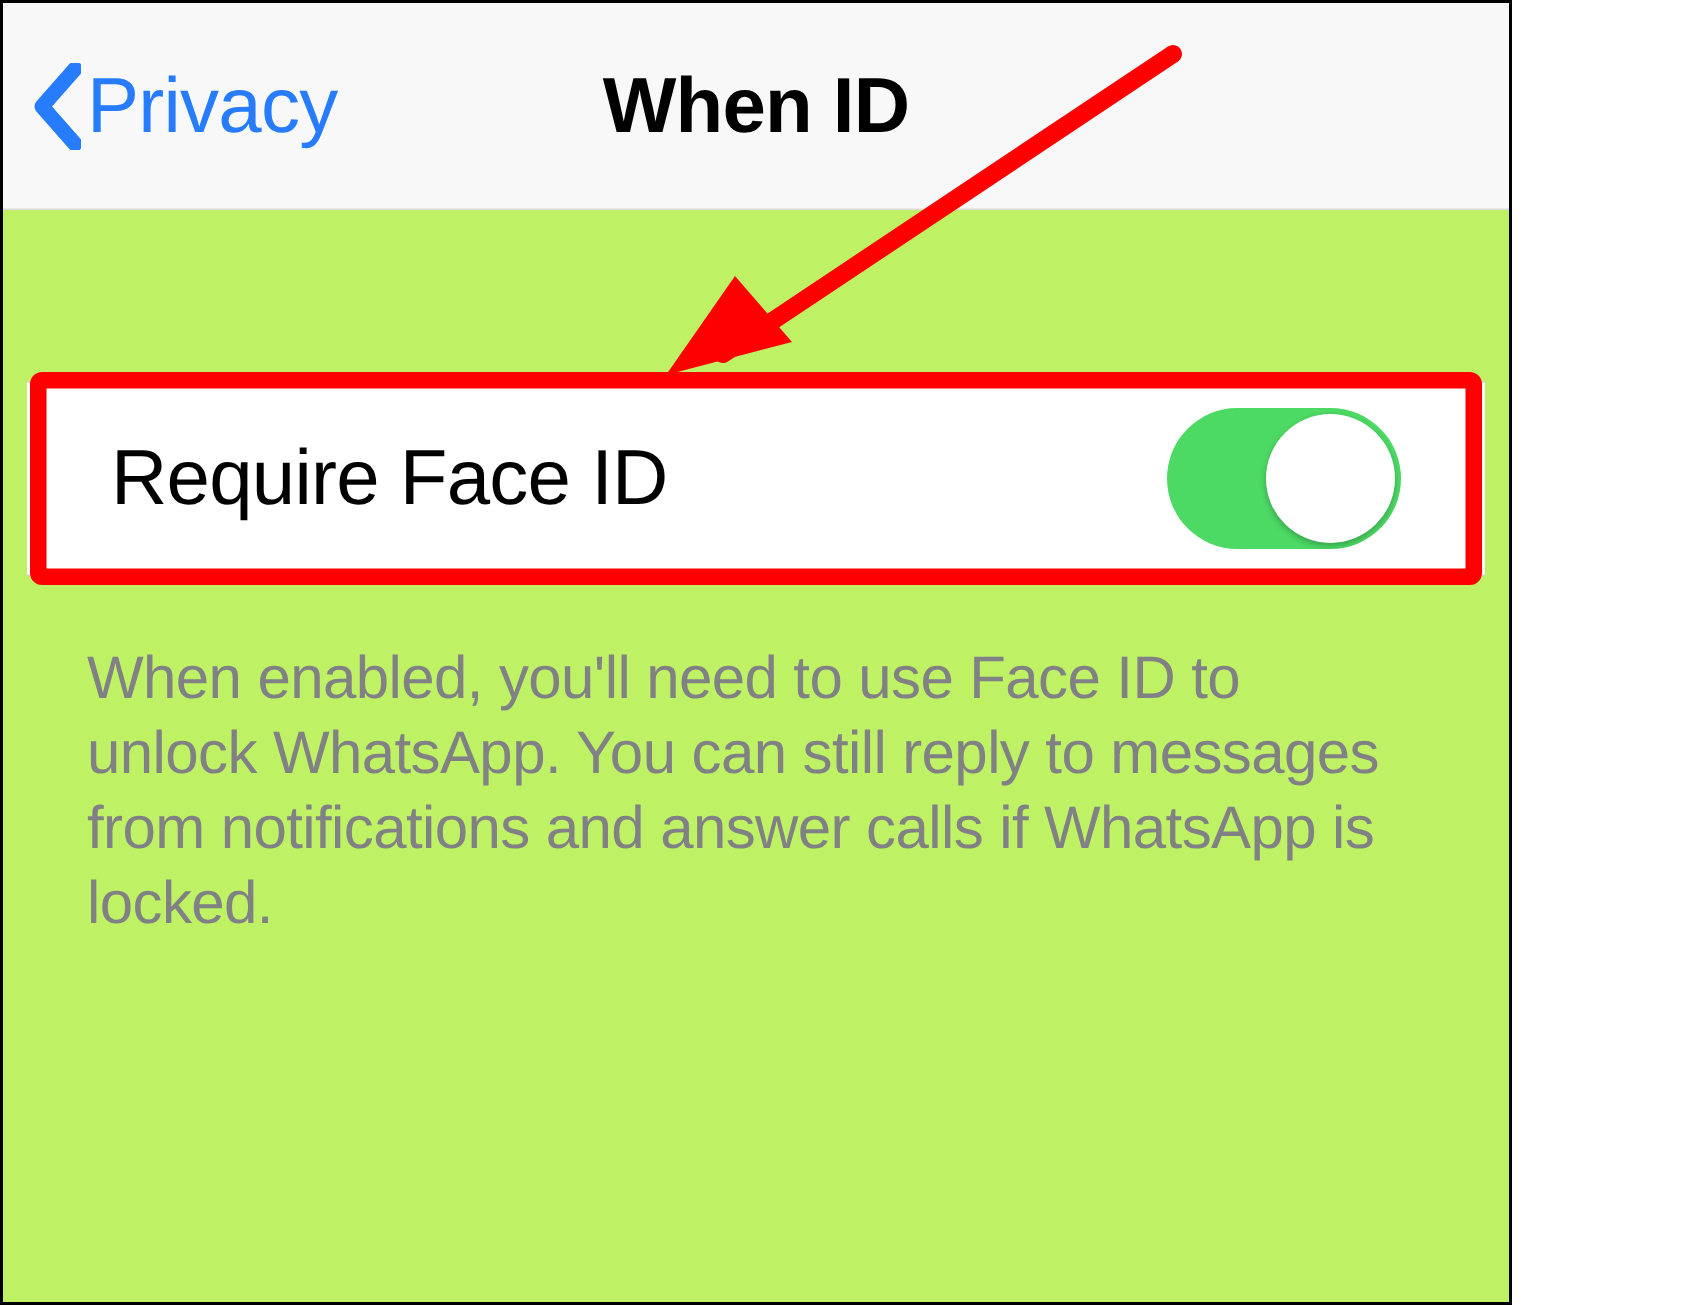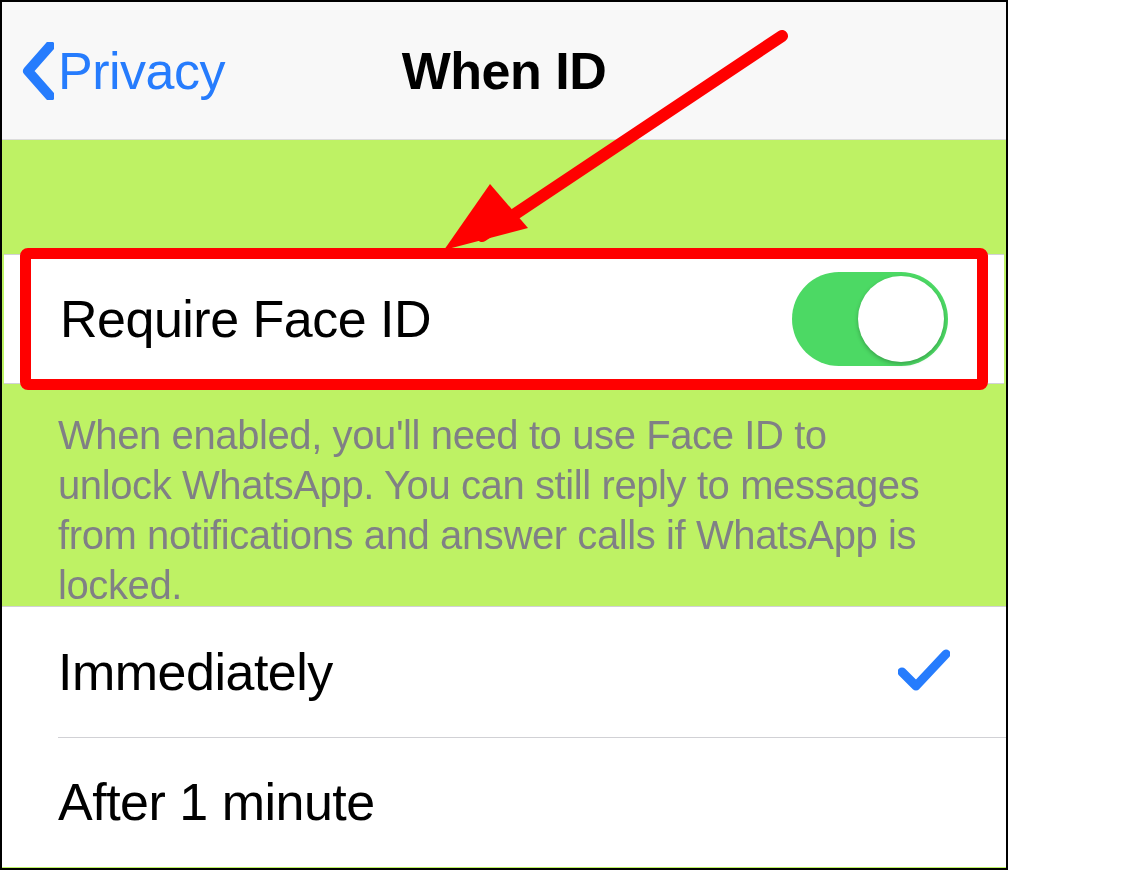--- a/index.html
+++ b/index.html
@@ -61,33 +61,33 @@
       color: #000;
       letter-spacing: -0.5px;
     }
 
     
     .spacer-1 {
       height: 108px;
     }
     .spacer-2 {
       height: 216px;
-      padding: 20px 56px 24px 56px;
+      padding: 37px 56px 24px 56px;
     }
     .footer-text {
       font-size: 40px;
       line-height: 50px;
       color: #808085;
       letter-spacing: -0.4px;
     }
 
     
     .toggle-row-wrap {
       position: relative;
-      padding: 6px 2px; 
+      padding: 6px 16px; 
     }
     .toggle-row-wrap::before {
       content: "";
       position: absolute;
       left: 18px;
       right: 18px;
       top: 0;
       bottom: 0;
       border: 11px solid #ff0000;
       border-radius: 8px;
@@ -200,33 +200,20 @@
       <span class="switch">
         <span class="knob"></span>
       </span>
     </div>
   </div>
 
   <div class="spacer-2">
     <p class="footer-text">When enabled, you'll need to use Face ID to unlock WhatsApp. You can still reply to messages from notifications and answer calls if WhatsApp is locked.</p>
   </div>
 
-  <div class="options">
-    <div class="option-row">
-      <span class="opt-label">Immediately</span>
-      <span class="check">
-        <svg width="52" height="44" viewBox="0 0 52 44">
-          <polyline points="4,24 18,38 48,6" fill="none" stroke="#267cfd" stroke-width="9" stroke-linecap="round" stroke-linejoin="round"></polyline>
-        </svg>
-      </span>
-    </div>
-    <div class="option-row">
-      <span class="opt-label">After 1 minute</span>
-    </div>
-  </div>
 
   <div class="arrow-annot">
     <svg width="400" height="270" viewBox="0 0 400 270">
       <defs>
         <marker id="arrhd" markerWidth="8" markerHeight="8" refX="4" refY="4" orient="auto">
           <path d="M0,0 L8,4 L0,8 Z" fill="#ff0000"></path>
         </marker>
       </defs>
       <line x1="360" y1="20" x2="60" y2="220" stroke="#ff0000" stroke-width="12" stroke-linecap="round"></line>
       <polygon points="22,234 106,212 68,168" fill="#ff0000"></polygon>

